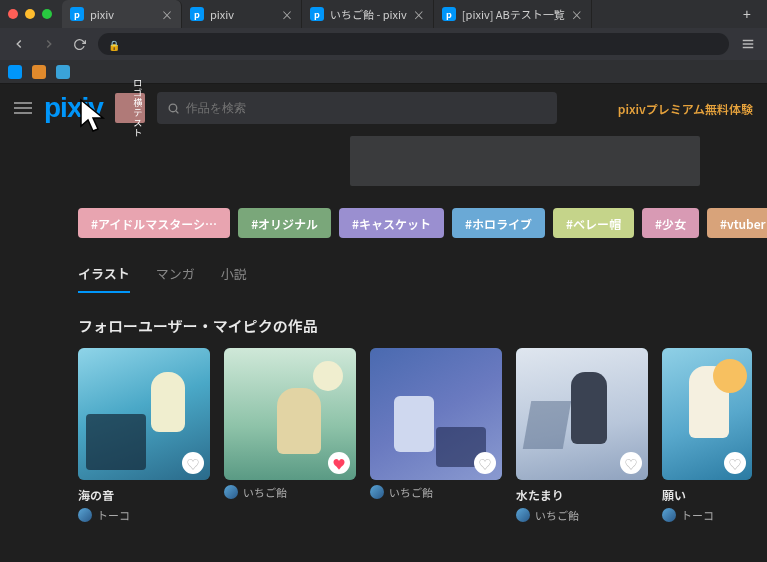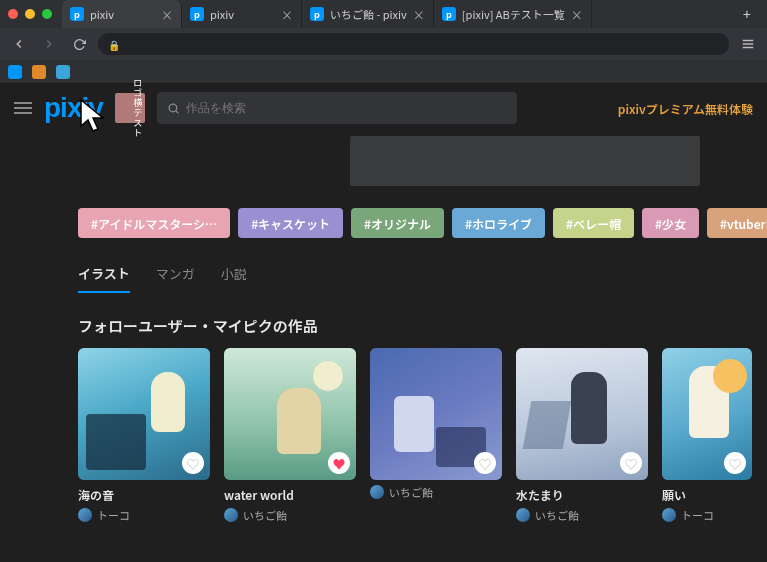--- a/index.html
+++ b/index.html
@@ -43,21 +43,21 @@
   .bm-ico { width:14px; height:14px; border-radius:3px; display:inline-block; }
   .bm1{background:#0096fa;} .bm2{background:#e08a2c;} .bm3{background:#3aa3d8;}
   
   .site-header { display:flex; align-items:center; height:48px; padding:0 14px; gap:12px; position:relative; }
   .hamburger { width:18px; display:flex; flex-direction:column; gap:3px; }
   .hamburger span { height:2px; background:#888; }
   .logo { font-family: Arial, sans-serif; font-size:28px; font-weight:700; color:#0096fa; letter-spacing:-1px; position:relative; }
   .logo-badge { width:30px; height:30px; background:#b07a78; color:#fff; font-size:9px; display:flex; align-items:center; justify-content:center; text-align:center; border-radius:2px; line-height:1.1;padding-left:16px; }
   .search-wrap { flex:1; display:flex; justify-content:flex-start; }
   .search {
-    width: 360px; height:32px; background:#333438; border-radius:4px;
+    width: 400px; height:32px; background:#333438; border-radius:4px;
     display:flex; align-items:center; padding:0 10px; color:#777; gap:6px;
   }
   .search input { background:transparent; border:none; outline:none; color:#ccc; font-size:12px; flex:1; }
   .premium { color:#e6a23c; font-size:12px; font-weight:600; white-space:nowrap; }
   
   .ad-box { margin: 4px 0 14px 350px; width:350px; height:50px; background:#3a3b3d; border-radius:2px; }
   
   .tag-row { display:flex; gap:8px; padding: 8px 18px 8px 78px; flex-wrap:nowrap; }
   .tag {
     height:30px; padding:6px 13px; border-radius:4px; font-size:12px; font-weight:600;
@@ -197,22 +197,22 @@
       <input placeholder="作品を検索" style="">
     </div>
   </div>
   <div class="premium">pixivプレミアム無料体験</div>
 </div>
 
 <div class="ad-box"></div>
 
 <div class="tag-row" id="tag-row">
     <div class="tag" style="background: rgb(232, 164, 176);">#アイドルマスターシ…</div>
+    <div class="tag" style="background: rgb(122, 167, 122);">#オリジナル</div>
     <div class="tag" style="background: rgb(154, 143, 208);">#キャスケット</div>
-    <div class="tag" style="background: rgb(122, 167, 122);">#オリジナル</div>
     <div class="tag" style="background: rgb(106, 169, 214);">#ホロライブ</div>
     <div class="tag" style="background: rgb(197, 212, 138);">#ベレー帽</div>
     <div class="tag" style="background: rgb(216, 154, 180);">#少女</div>
     <div class="tag" style="background: rgb(216, 163, 122);">#vtuber</div>
   </div>
 
 <div class="content-tabs" id="content-tabs">
     <div class="ctab active">イラスト</div>
     <div class="ctab">マンガ</div>
     <div class="ctab">小説</div>
@@ -230,21 +230,20 @@
       <div class="card-user">
         <span class="avatar"></span>
         <span>トーコ</span>
       </div>
     </div>
     <div class="card">
       <div class="thumb">
         <div class="art art2"></div>
         <div class="heart liked">♥</div>
       </div>
-      <div class="card-title">water world</div>
       <div class="card-user">
         <span class="avatar"></span>
         <span>いちご飴</span>
       </div>
     </div>
     <div class="card">
       <div class="thumb">
         <div class="art art3"></div>
         <div class="heart unliked">♡</div>
       </div>

